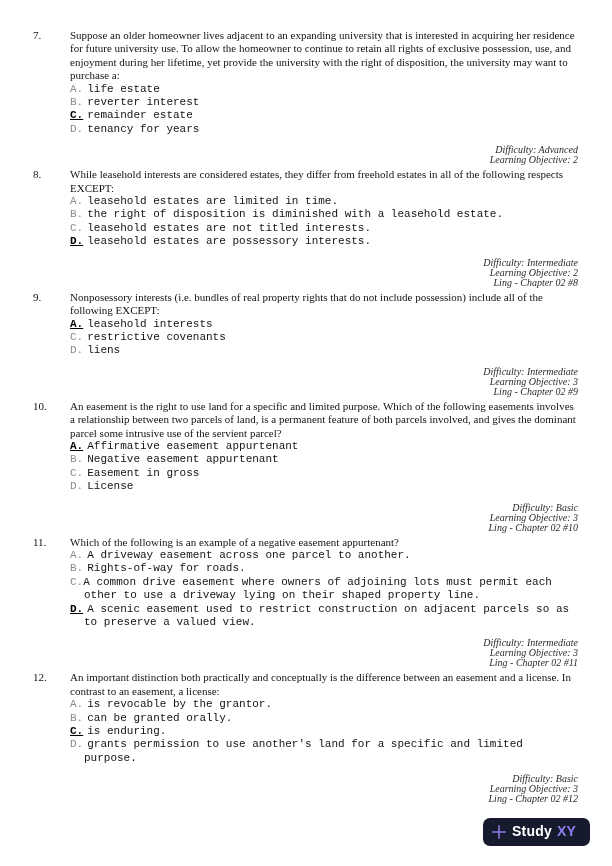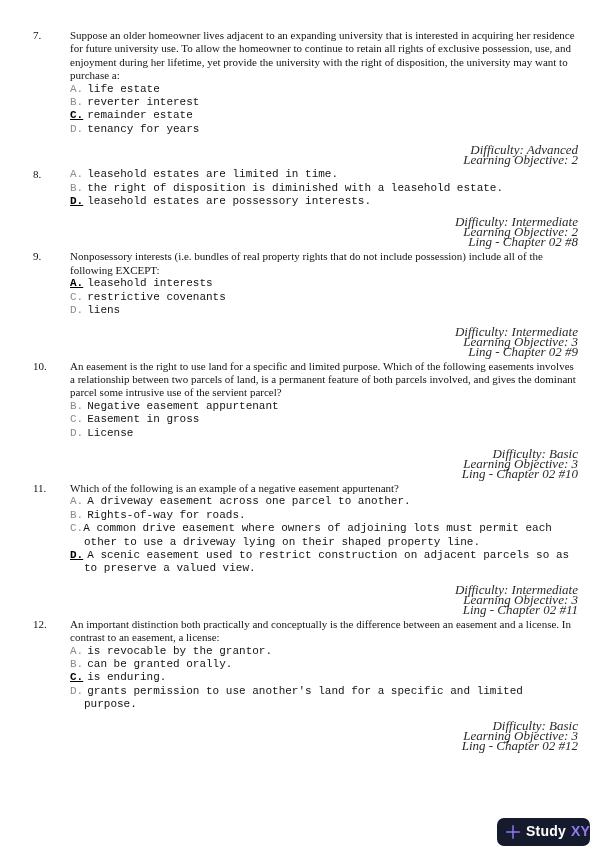--- a/index.html
+++ b/index.html
@@ -26,34 +26,34 @@
   .letter.correct {
     color: #000000;
     font-weight: bold;
     text-decoration: underline;
   }
   .letter.tight { margin-right: 0; }
   .otext { color: #131313; }
   .meta {
     text-align: right;
     font-style: italic;
-    font-size: 13px;
+    font-size: 10px;
     line-height: 10px;
     color: #2a2a2a;
     margin: 9px 0 3px 0;
   }
   .logo {
     position: absolute;
     top: 818px;
     right: 22px;
     height: 28px;
     display: flex;
     align-items: center;
     gap: 5px;
-    padding: 0 0 0 8px;
+    padding: 0 14px 0 8px;
     background: var(--logo-bg, #161a2d);
     border-radius: 7px;
     font-family: "Liberation Sans", "DejaVu Sans", sans-serif;
     font-weight: bold;
     font-size: 14px;
     letter-spacing: 0.2px;
   }
   .logo .plus-icon { display: flex; align-items: center; }
   .logo .study { color: var(--logo-text, #ffffff); }
   .logo .xy { color: var(--logo-accent, #8d7bf0); }
@@ -74,22 +74,24 @@
     </div>
   </div>
   <div class="meta">
     <div>Difficulty: Advanced</div>
     <div>Learning Objective: 2</div>
   </div>
 
   <div class="question">
     <div class="qnum">8.</div>
     <div class="qbody">
+      <div class="qtext">While leasehold interests are considered estates, they differ from freehold estates in all of the following respects EXCEPT:</div>
       <div class="option"><span class="letter">A.</span><span class="otext">leasehold estates are limited in time.</span></div>
       <div class="option"><span class="letter">B.</span><span class="otext">the right of disposition is diminished with a leasehold estate.</span></div>
+      <div class="option"><span class="letter">C.</span><span class="otext">leasehold estates are not titled interests.</span></div>
       <div class="option"><span class="letter correct">D.</span><span class="otext">leasehold estates are possessory interests.</span></div>
     </div>
   </div>
   <div class="meta">
     <div>Difficulty: Intermediate</div>
     <div>Learning Objective: 2</div>
     <div>Ling - Chapter 02 #8</div>
   </div>
 
   <div class="question">
@@ -104,20 +106,21 @@
   <div class="meta">
     <div>Difficulty: Intermediate</div>
     <div>Learning Objective: 3</div>
     <div>Ling - Chapter 02 #9</div>
   </div>
 
   <div class="question">
     <div class="qnum">10.</div>
     <div class="qbody">
       <div class="qtext">An easement is the right to use land for a specific and limited purpose. Which of the following easements involves a relationship between two parcels of land, is a permanent feature of both parcels involved, and gives the dominant parcel some intrusive use of the servient parcel?</div>
+      <div class="option"><span class="letter correct">A.</span><span class="otext">Affirmative easement appurtenant</span></div>
       <div class="option"><span class="letter">B.</span><span class="otext">Negative easement appurtenant</span></div>
       <div class="option"><span class="letter">C.</span><span class="otext">Easement in gross</span></div>
       <div class="option"><span class="letter">D.</span><span class="otext">License</span></div>
     </div>
   </div>
   <div class="meta">
     <div>Difficulty: Basic</div>
     <div>Learning Objective: 3</div>
     <div>Ling - Chapter 02 #10</div>
   </div>

